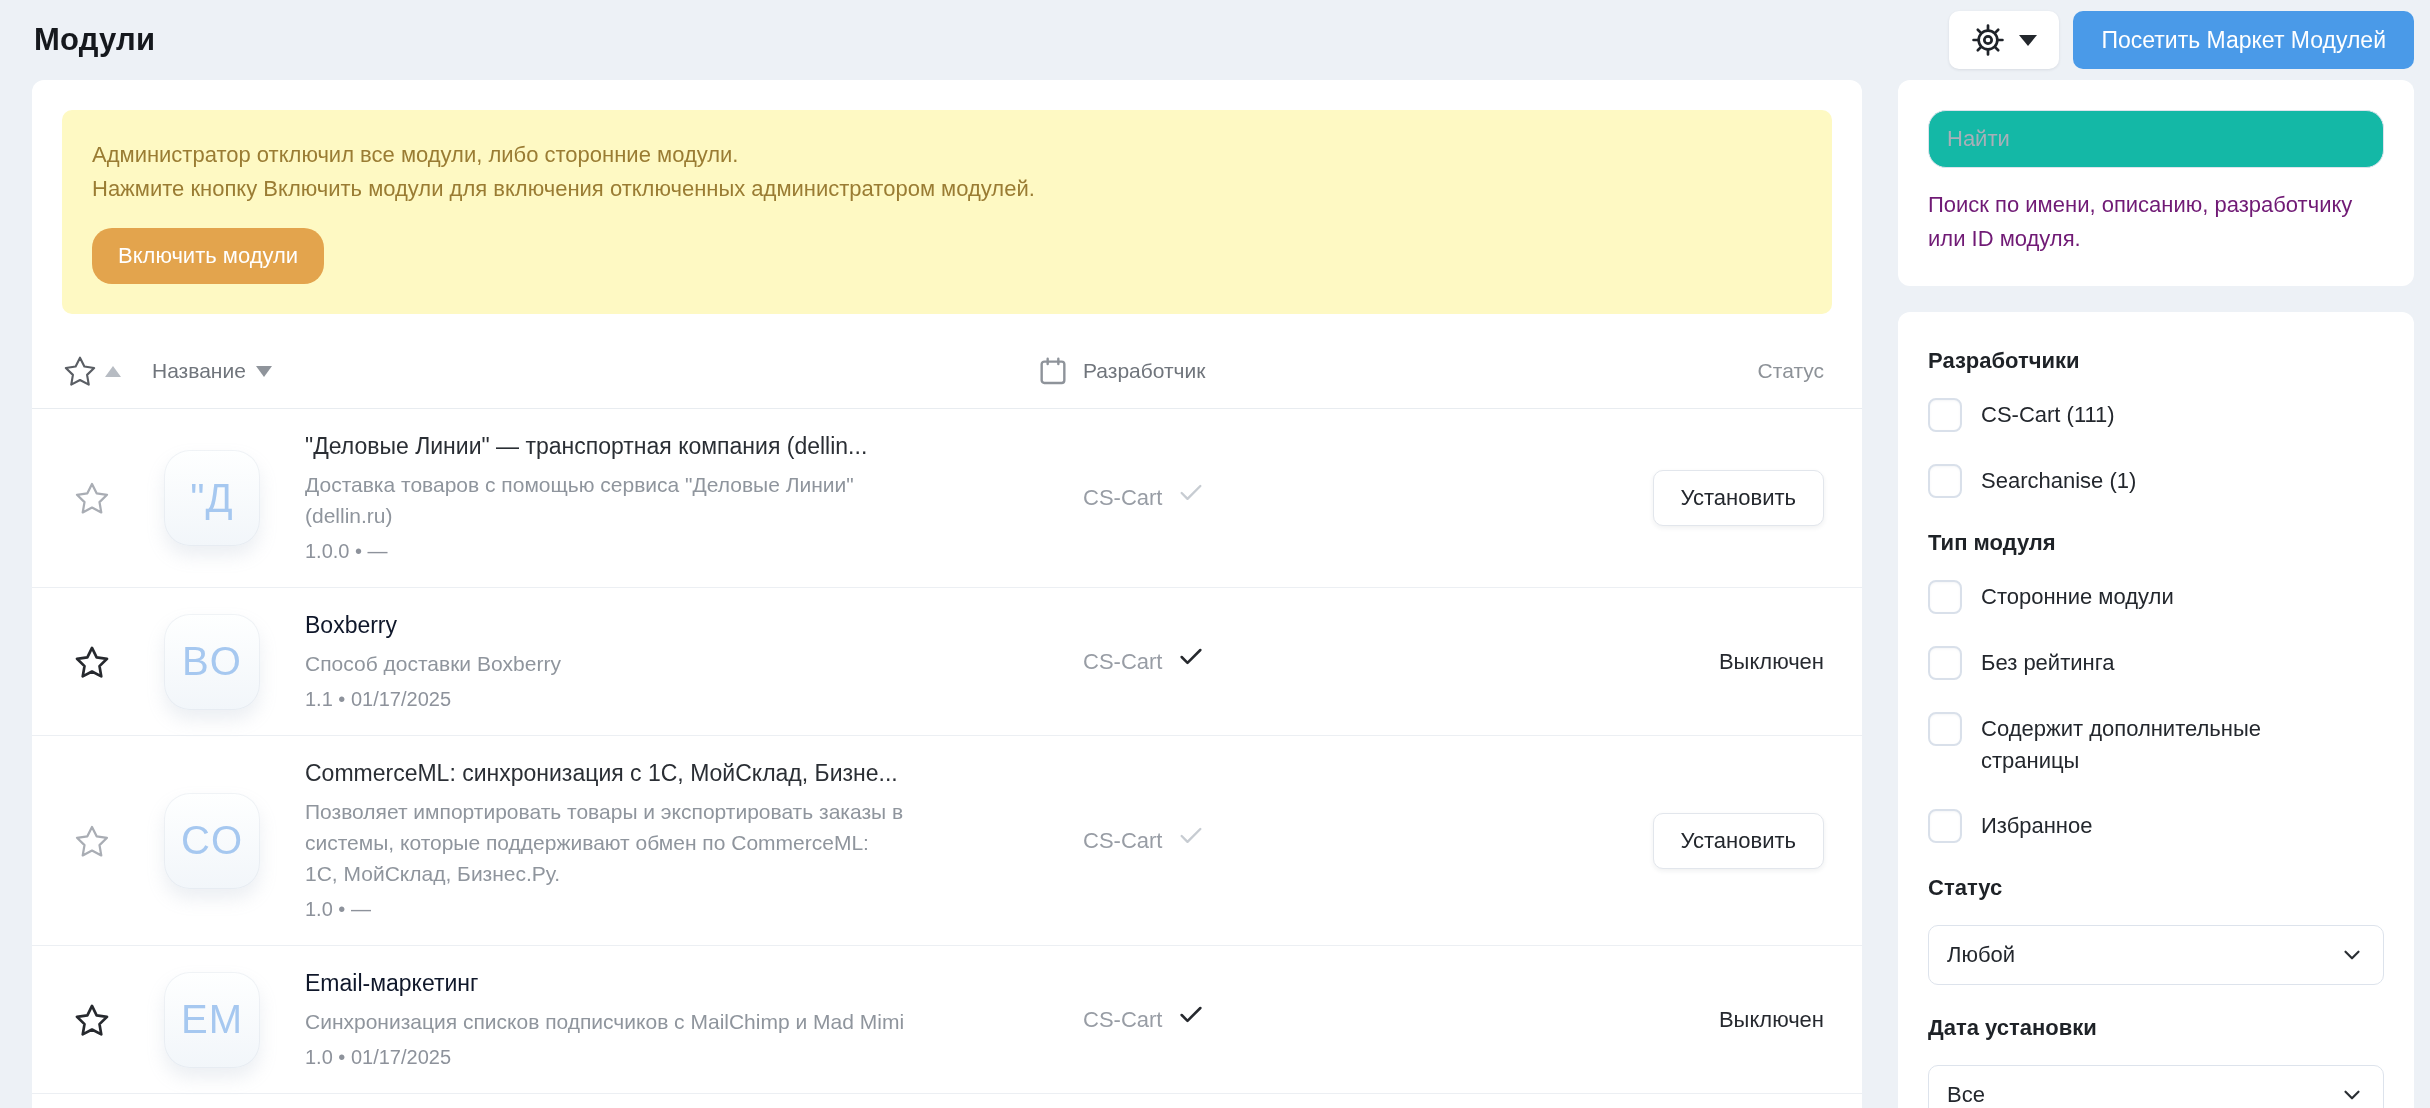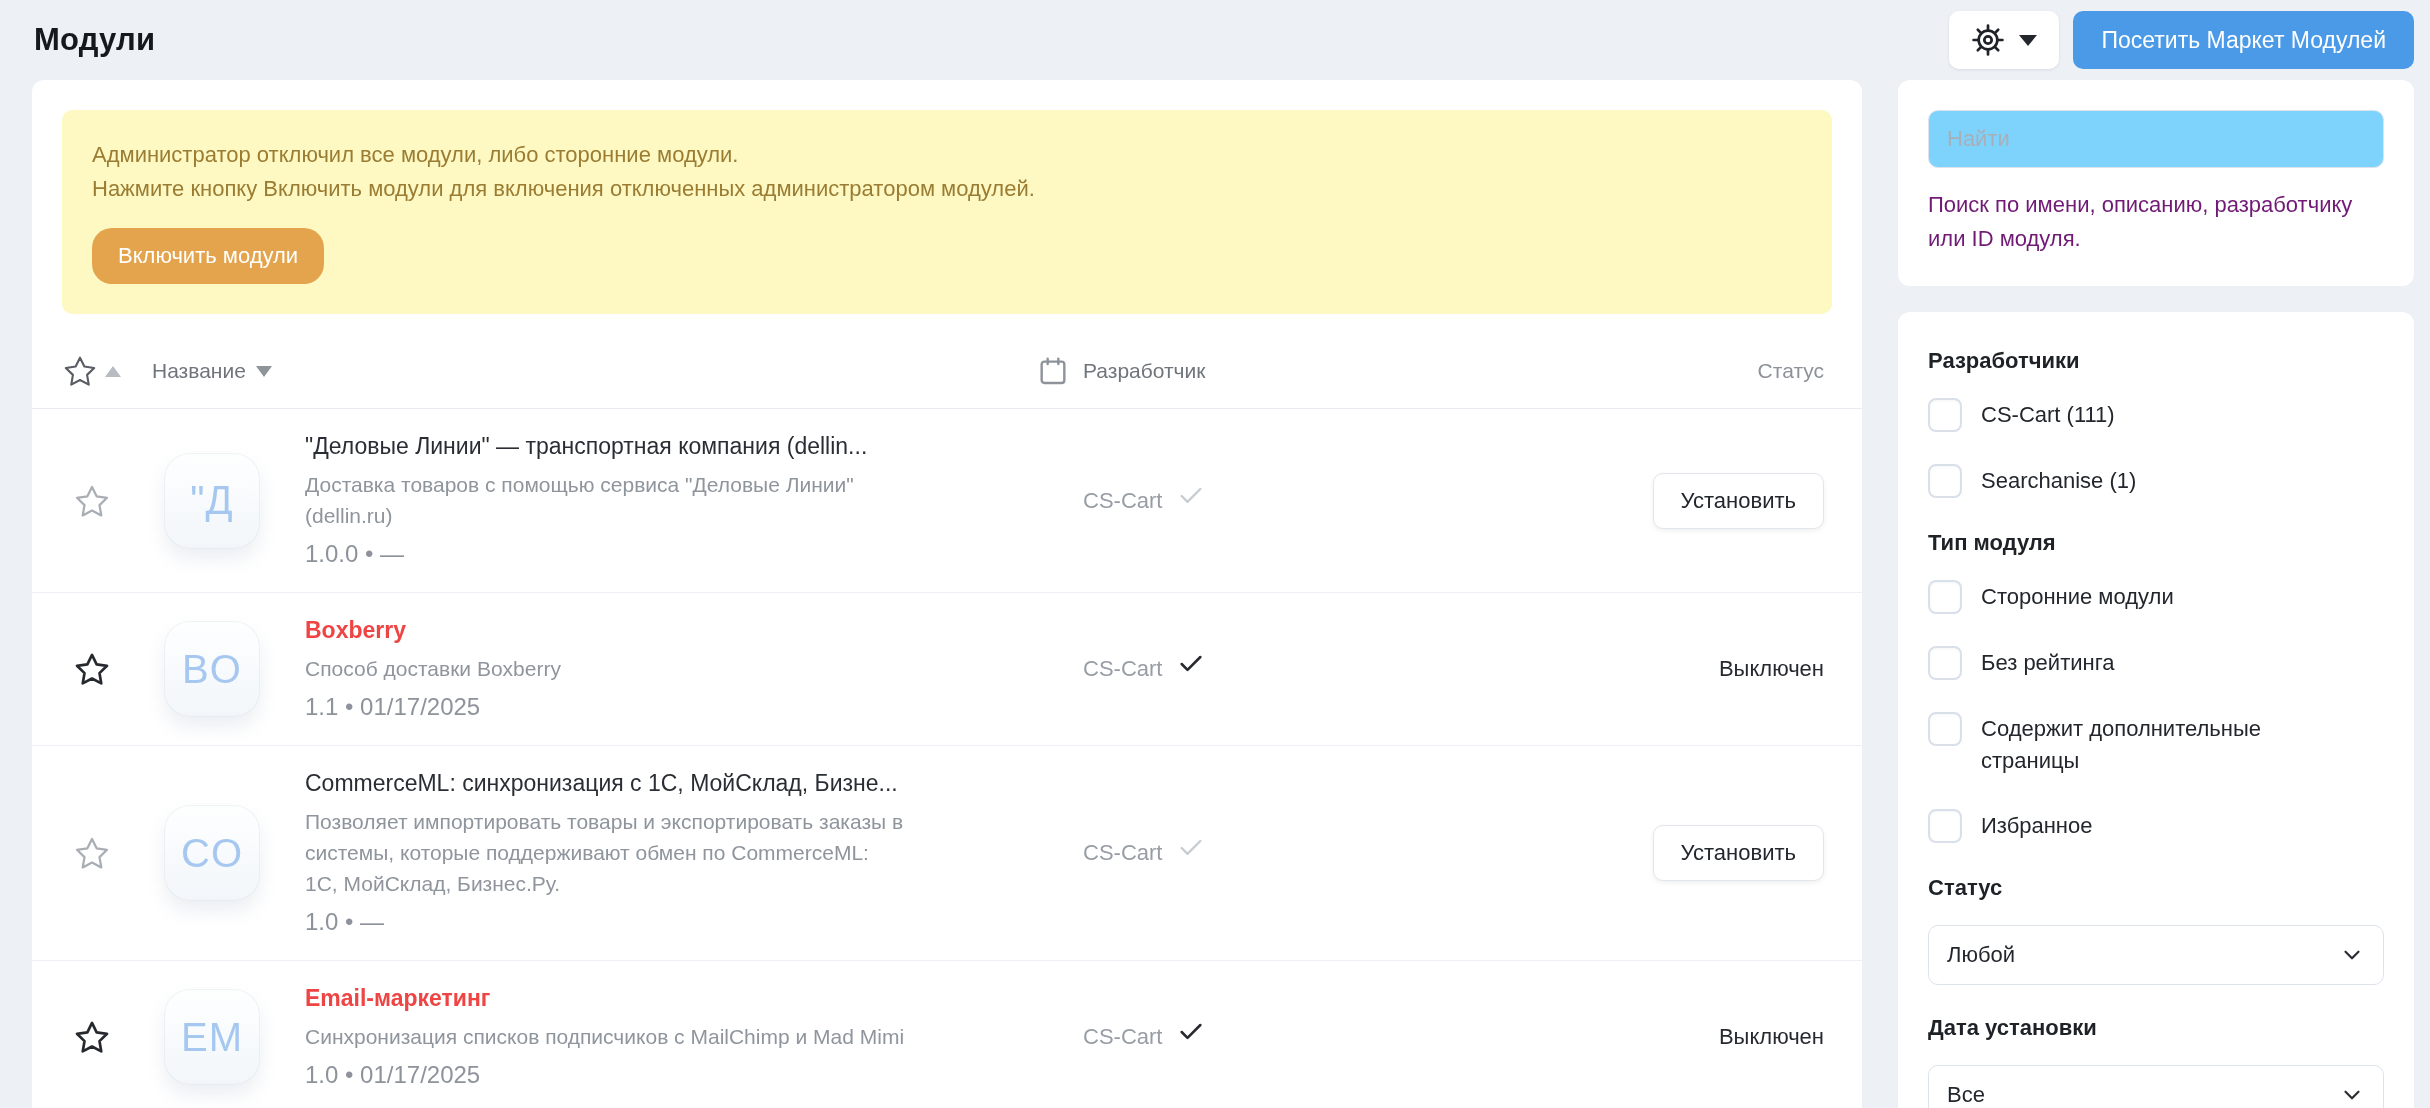--- a/index.html
+++ b/index.html
@@ -37,34 +37,34 @@
   .h-name .cal{margin-left:auto;margin-right:14px;}
   .h-status{text-align:right;color:#8d9298;}
   .row{border-bottom:1px solid #eceff3;padding-top:24px;padding-bottom:24px;}
   .cell-star{display:flex;justify-content:center;cursor:pointer;}
   .avatar{width:96px;height:96px;margin-left:12px;border-radius:26px;
     background:linear-gradient(180deg,#feffff 0%,#f2f6fa 100%);
     box-shadow:0 10px 18px rgba(150,165,190,.18), inset 0 0 0 1px rgba(190,200,215,.22);
     display:flex;align-items:center;justify-content:center;
     font-size:40px;color:#a6c8f0;letter-spacing:1px;}
   .row-title{font-size:23px;color:#2a2e34;margin:0 0 9px;}
-  .row.muted .row-title{color:#ef4444;font-weight:bold;}
+  .row.muted .row-title{color:#0f172a;}
   .row-desc{font-size:21px;color:#8f959d;line-height:31px;max-width:600px;}
-  .row-version{font-size:24px;color:#8d929b;margin-top:9px;}
+  .row-version{font-size:20px;color:#8d929b;margin-top:9px;}
   .dev-cell{color:#989da5;font-size:22px;display:flex;align-items:center;gap:15px;}
   .check{transform:translateY(-5px);}
   .install-btn{background:#fff;border:1px solid #e2e6ec;box-shadow:0 2px 5px rgba(25,39,63,.07);
     border-radius:10px;height:56px;padding:0 27px;font-size:22px;color:#23272d;cursor:pointer;font-family:inherit;}
   .status-cell{display:flex;justify-content:flex-end;align-items:center;}
   .status-text{font-size:22px;color:#26292f;}
   
   .sidebar{width:516px;display:flex;flex-direction:column;gap:26px;}
   .card{background:#fff;border-radius:12px;padding:30px;box-sizing:border-box;}
-  .search-input{width:100%;height:58px;border:1.5px solid #dde3ec;border-radius:10px;
-    font-size:22px;padding:0 18px;color:#2a2e34;box-sizing:border-box;background:#7dd3fc;outline:none;font-family:inherit;}
+  .search-input{width:100%;height:58px;border:1.5px solid #dde3ec;border-radius:18px;
+    font-size:22px;padding:0 18px;color:#2a2e34;box-sizing:border-box;background:#14b8a6;outline:none;font-family:inherit;}
   .search-input::placeholder{color:#a9afb8;}
   .search-hint{margin-top:20px;font-size:22px;color:#701a75;line-height:34px;}
   .f-title{font-size:22px;font-weight:700;color:#1e2227;margin:28px 0 24px;}
   .f-title.first{margin-top:6px;}
   .cb-row{display:flex;gap:19px;margin-bottom:32px;align-items:flex-start;cursor:pointer;}
   .cb{width:30px;height:30px;border:2px solid #d9e0ea;border-radius:8px;background:#fff;flex:none;
     box-shadow:inset 0 1px 2px rgba(120,130,150,.08);}
   .cb-label{font-size:22px;color:#23272d;line-height:32px;padding-top:1px;}
   .select{height:58px;border:1.5px solid #dde3ec;border-radius:10px;display:flex;align-items:center;
     justify-content:space-between;padding:0 18px;font-size:22px;color:#23272d;margin-bottom:30px;cursor:pointer;background:#fff;}

